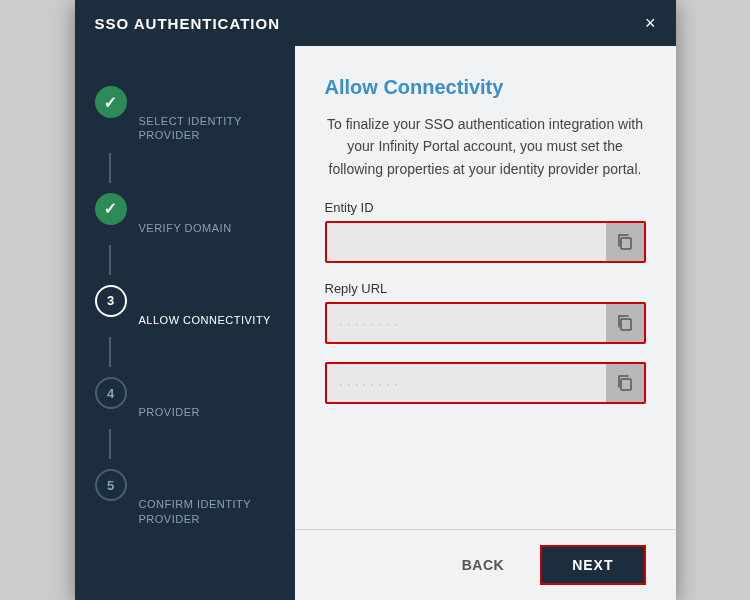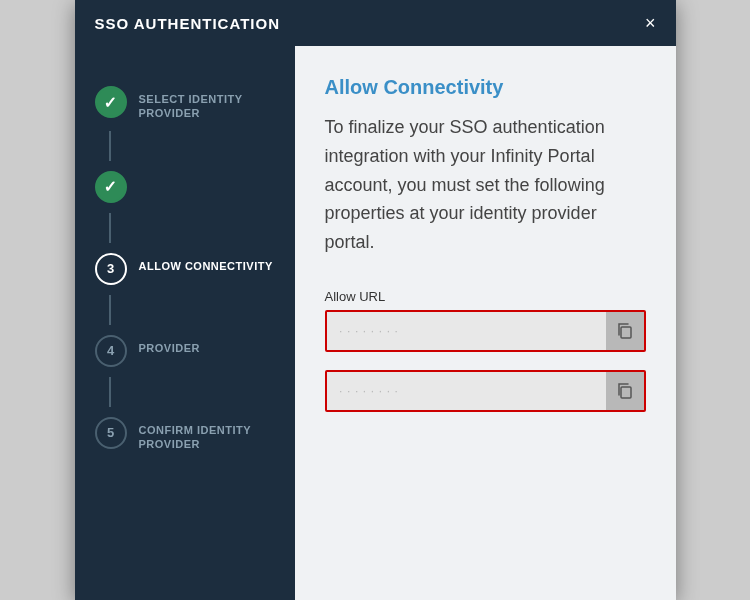--- a/index.html
+++ b/index.html
@@ -101,24 +101,25 @@
 
     .step-circle.inactive {
       background: #1c2d3e;
       border-color: #4a6070;
       color: #8aa0b0;
     }
 
     .step-label {
       color: #8aa0b0;
       font-size: 11px;
-      font-weight: bold;
+      font-weight: normal;
       letter-spacing: 0.5px;
       line-height: 1.3;
       padding-top: 6px;
+      margin-top: 22px;
     }
 
     .step-label.active {
       color: #fff;
     }
 
     .step-label.completed {
       color: #8aa0b0;
     }
 
@@ -138,23 +139,24 @@
 
     .content-title {
       color: #3a8fc7;
       font-size: 20px;
       font-weight: bold;
       margin-bottom: 14px;
     }
 
     .content-description {
       color: #444;
-      font-size: 18px;
+      font-size: 14px;
       line-height: 1.6;
-      margin-bottom: 32px;
+      margin-bottom: 20px;
+      text-align: center;
     }
 
     .field-group {
       margin-bottom: 18px;
     }
 
     .field-label {
       font-size: 13px;
       color: #333;
       margin-bottom: 6px;
@@ -256,20 +258,21 @@
         </div>
         <div class="step-label completed">SELECT IDENTITY<br>PROVIDER</div>
       </div>
 
       <div class="step-connector"></div>
 
       <div class="step-item">
         <div class="step-circle completed">
           <span class="checkmark">✓</span>
         </div>
+        <div class="step-label completed">VERIFY DOMAIN</div>
       </div>
 
       <div class="step-connector"></div>
 
       <div class="step-item">
         <div class="step-circle active">3</div>
         <div class="step-label active">ALLOW CONNECTIVITY</div>
       </div>
 
       <div class="step-connector"></div>
@@ -287,23 +290,35 @@
       </div>
 
     </div>
 
     <div class="content">
       <div class="content-main">
 
         <div class="content-title">Allow Connectivity</div>
         <div class="content-description">To finalize your SSO authentication integration with your Infinity Portal account, you must set the following properties at your identity provider portal.</div>
 
-
         <div class="field-group">
-          <label class="field-label">Allow URL</label>
+          <label class="field-label">Entity ID</label>
+          <div class="field-input-wrapper">
+            <input type="text" class="field-input" value="" style="">
+            <button class="copy-btn">
+              <svg class="copy-icon" viewBox="0 0 18 18" fill="none" xmlns="http://www.w3.org/2000/svg">
+                <rect x="5" y="5" width="10" height="11" rx="1" stroke="#555" stroke-width="1.5" fill="none"></rect>
+                <path d="M3 13V2h9" stroke="#555" stroke-width="1.5" fill="none" stroke-linecap="round"></path>
+              </svg>
+            </button>
+          </div>
+        </div>
+
+        <div class="field-group">
+          <label class="field-label">Reply URL</label>
           <div class="field-input-wrapper">
             <input type="text" class="field-input" value="· · · · · · · ·" style="color: rgb(187, 187, 187);">
             <button class="copy-btn">
               <svg class="copy-icon" viewBox="0 0 18 18" fill="none" xmlns="http://www.w3.org/2000/svg">
                 <rect x="5" y="5" width="10" height="11" rx="1" stroke="#555" stroke-width="1.5" fill="none"></rect>
                 <path d="M3 13V2h9" stroke="#555" stroke-width="1.5" fill="none" stroke-linecap="round"></path>
               </svg>
             </button>
           </div>
         </div>
@@ -315,16 +330,20 @@
               <svg class="copy-icon" viewBox="0 0 18 18" fill="none" xmlns="http://www.w3.org/2000/svg">
                 <rect x="5" y="5" width="10" height="11" rx="1" stroke="#555" stroke-width="1.5" fill="none"></rect>
                 <path d="M3 13V2h9" stroke="#555" stroke-width="1.5" fill="none" stroke-linecap="round"></path>
               </svg>
             </button>
           </div>
         </div>
 
       </div>
 
+      <div class="content-footer">
+        <button class="btn-back">BACK</button>
+        <button class="btn-next">NEXT</button>
+      </div>
     </div>
 
   </div>
 </div>
 
 </body></html>

